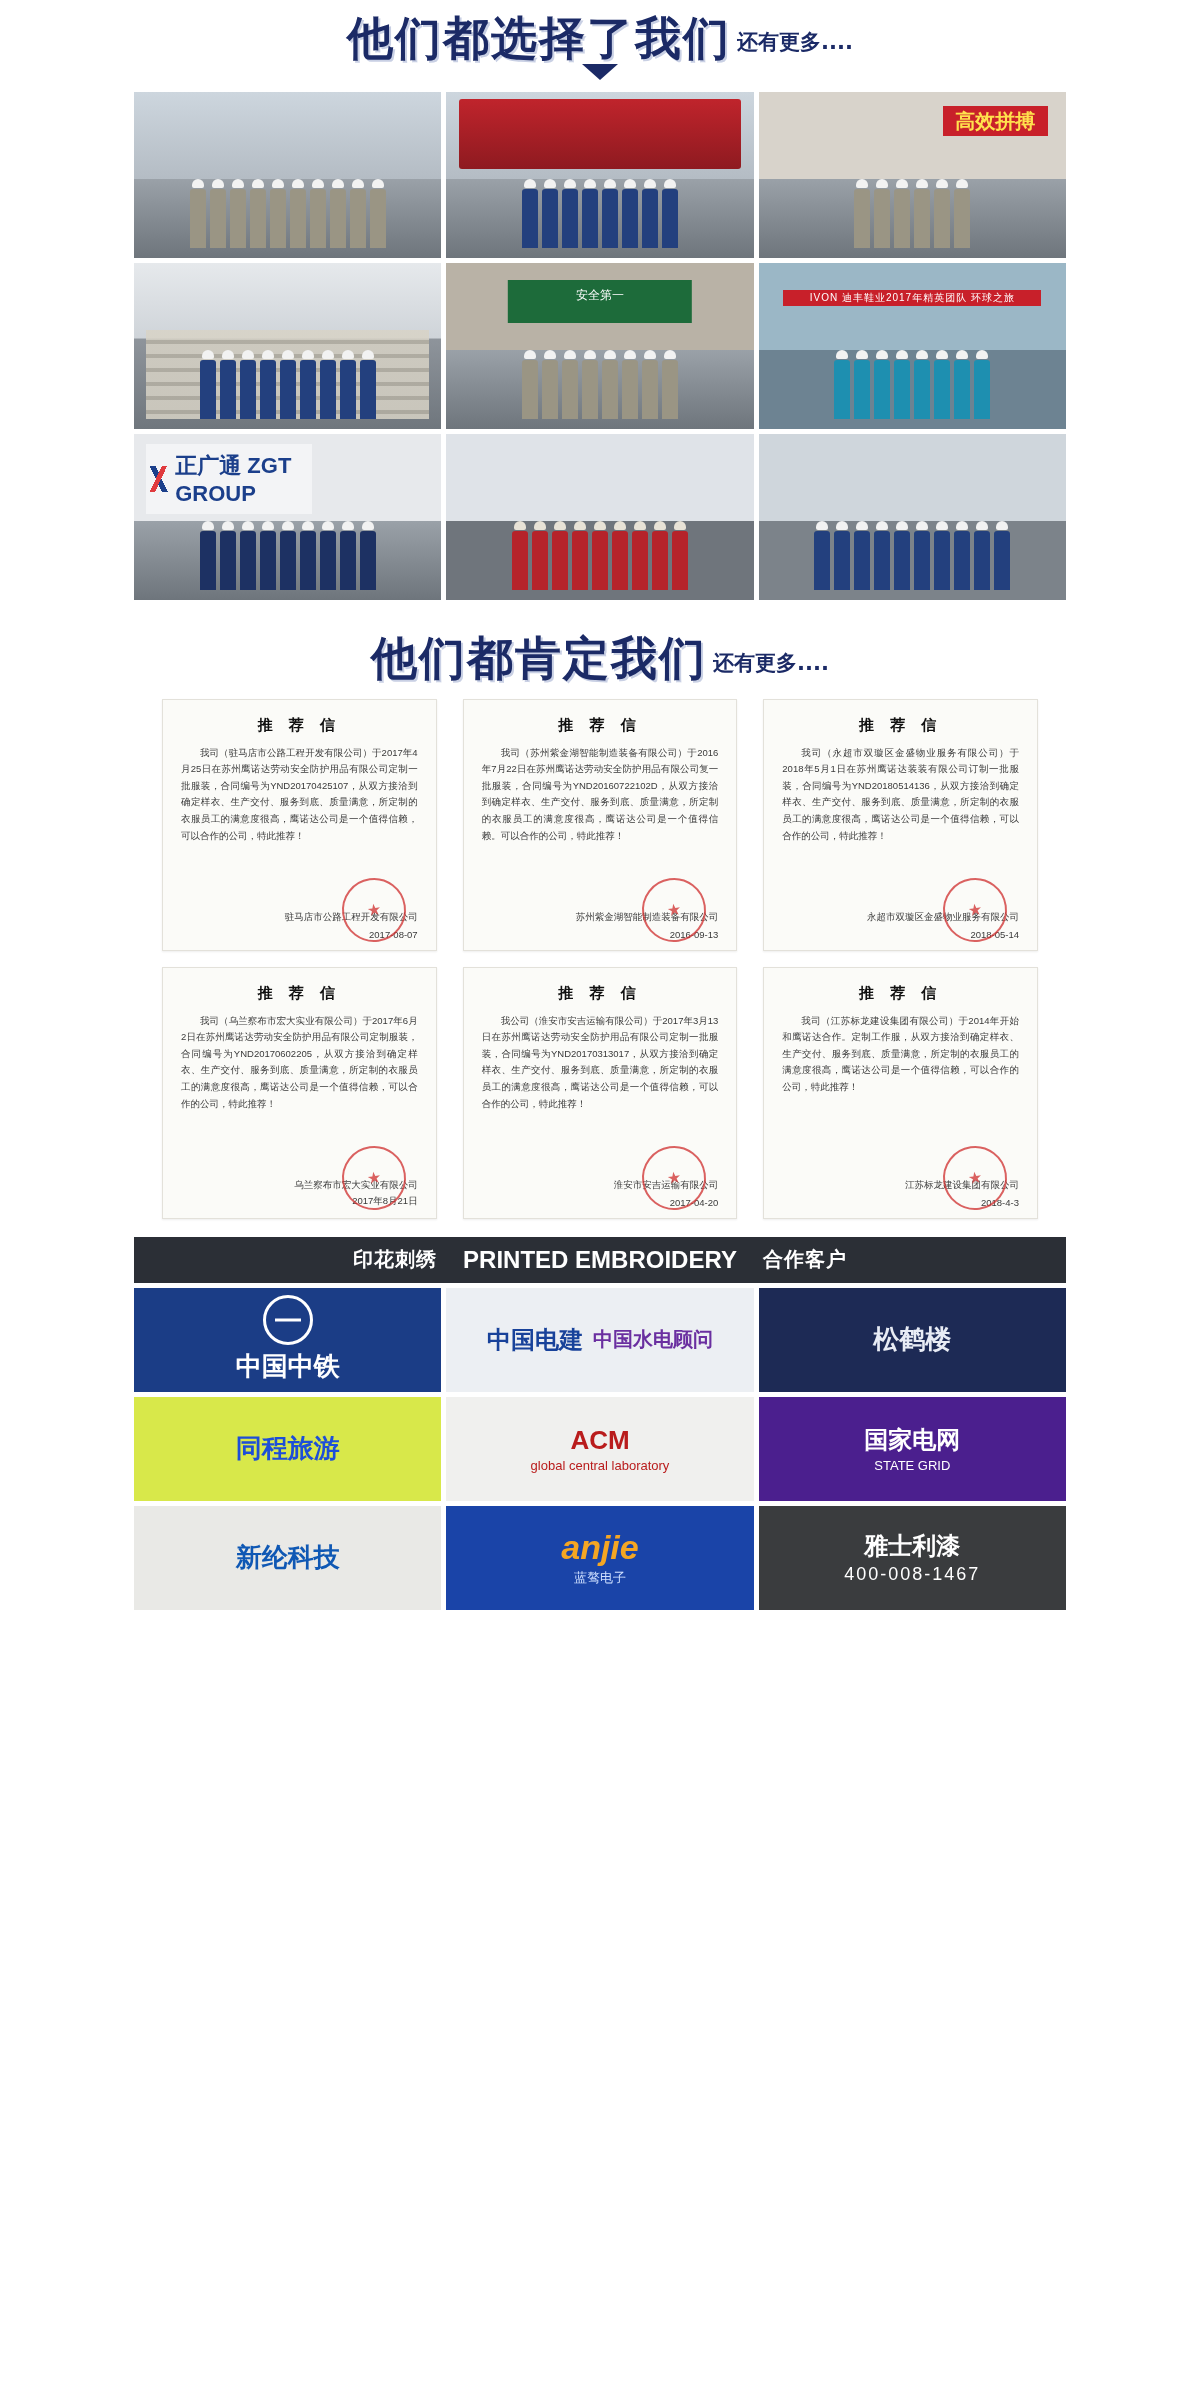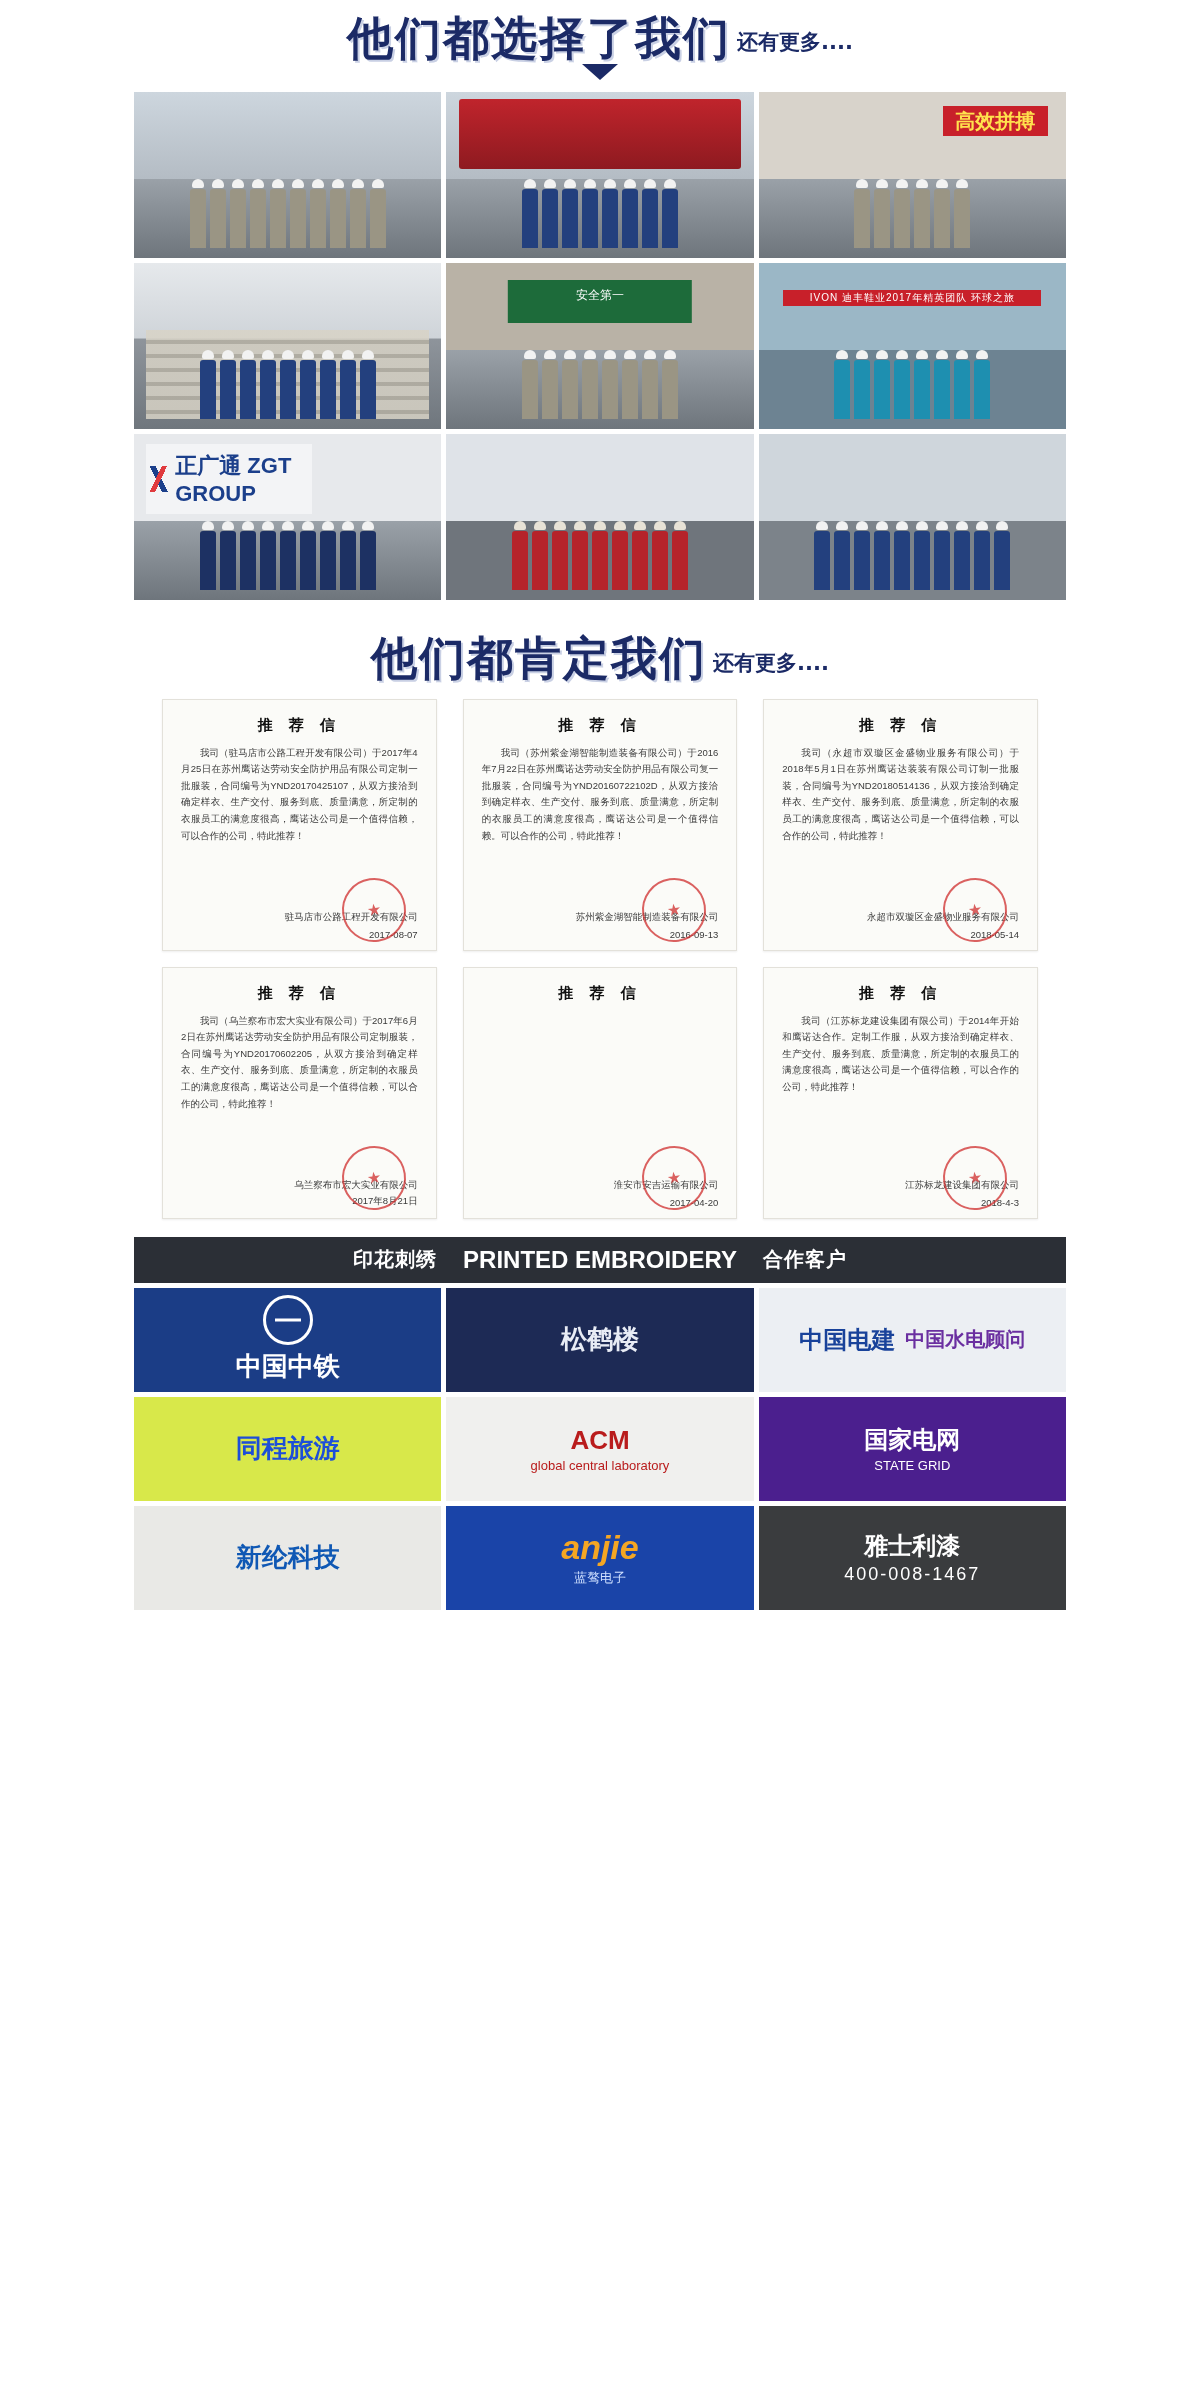--- a/index.html
+++ b/index.html
@@ -782,20 +782,21 @@
       <div class="lt-title">推 荐 信</div>
       <div class="lt-body">我司（乌兰察布市宏大实业有限公司）于2017年6月2日在苏州鹰诺达劳动安全防护用品有限公司定制服装，合同编号为YND20170602205，从双方接洽到确定样衣、生产交付、服务到底、质量满意，所定制的衣服员工的满意度很高，鹰诺达公司是一个值得信赖，可以合作的公司，特此推荐！</div>
       <div class="lt-sign">乌兰察布市宏大实业有限公司</div>
       <div class="lt-date">2017年8月21日</div>
       <div class="stamp">
         <span class="star">★</span>
       </div>
     </div>
     <div class="letter">
       <div class="lt-title">推 荐 信</div>
+      <div class="lt-body">我公司（淮安市安吉运输有限公司）于2017年3月13日在苏州鹰诺达劳动安全防护用品有限公司定制一批服装，合同编号为YND20170313017，从双方接洽到确定样衣、生产交付、服务到底、质量满意，所定制的衣服员工的满意度很高，鹰诺达公司是一个值得信赖，可以合作的公司，特此推荐！</div>
       <div class="lt-sign">淮安市安吉运输有限公司</div>
       <div class="lt-date">2017-04-20</div>
       <div class="stamp">
         <span class="star">★</span>
       </div>
     </div>
     <div class="letter">
       <div class="lt-title">推 荐 信</div>
       <div class="lt-body">我司（江苏标龙建设集团有限公司）于2014年开始和鹰诺达合作。定制工作服，从双方接洽到确定样衣、生产交付、服务到底、质量满意，所定制的衣服员工的满意度很高，鹰诺达公司是一个值得信赖，可以合作的公司，特此推荐！</div>
       <div class="lt-sign">江苏标龙建设集团有限公司</div>
@@ -815,31 +816,31 @@
 
     <div class="emb-grid">
 
       <div class="emb emb-1">
         <div class="lbl">
           <div class="circle-mark"></div>
           <span>中国中铁</span>
         </div>
       </div>
 
-      <div class="emb emb-3">
-        <span class="lbl">松鹤楼</span>
-      </div>
-
       <div class="emb emb-2">
         <div class="lbl emb-row-inner">
           <span>中国电建</span>
           <span style="font-size:20px;color:#6a2fa0">中国水电顾问</span>
         </div>
       </div>
 
+      <div class="emb emb-3">
+        <span class="lbl">松鹤楼</span>
+      </div>
+
       <div class="emb emb-4">
         <span class="lbl">同程旅游</span>
       </div>
 
       <div class="emb emb-5">
         <div class="lbl">
           <span>ACM</span>
           <span class="sub">global  central laboratory</span>
         </div>
       </div>

